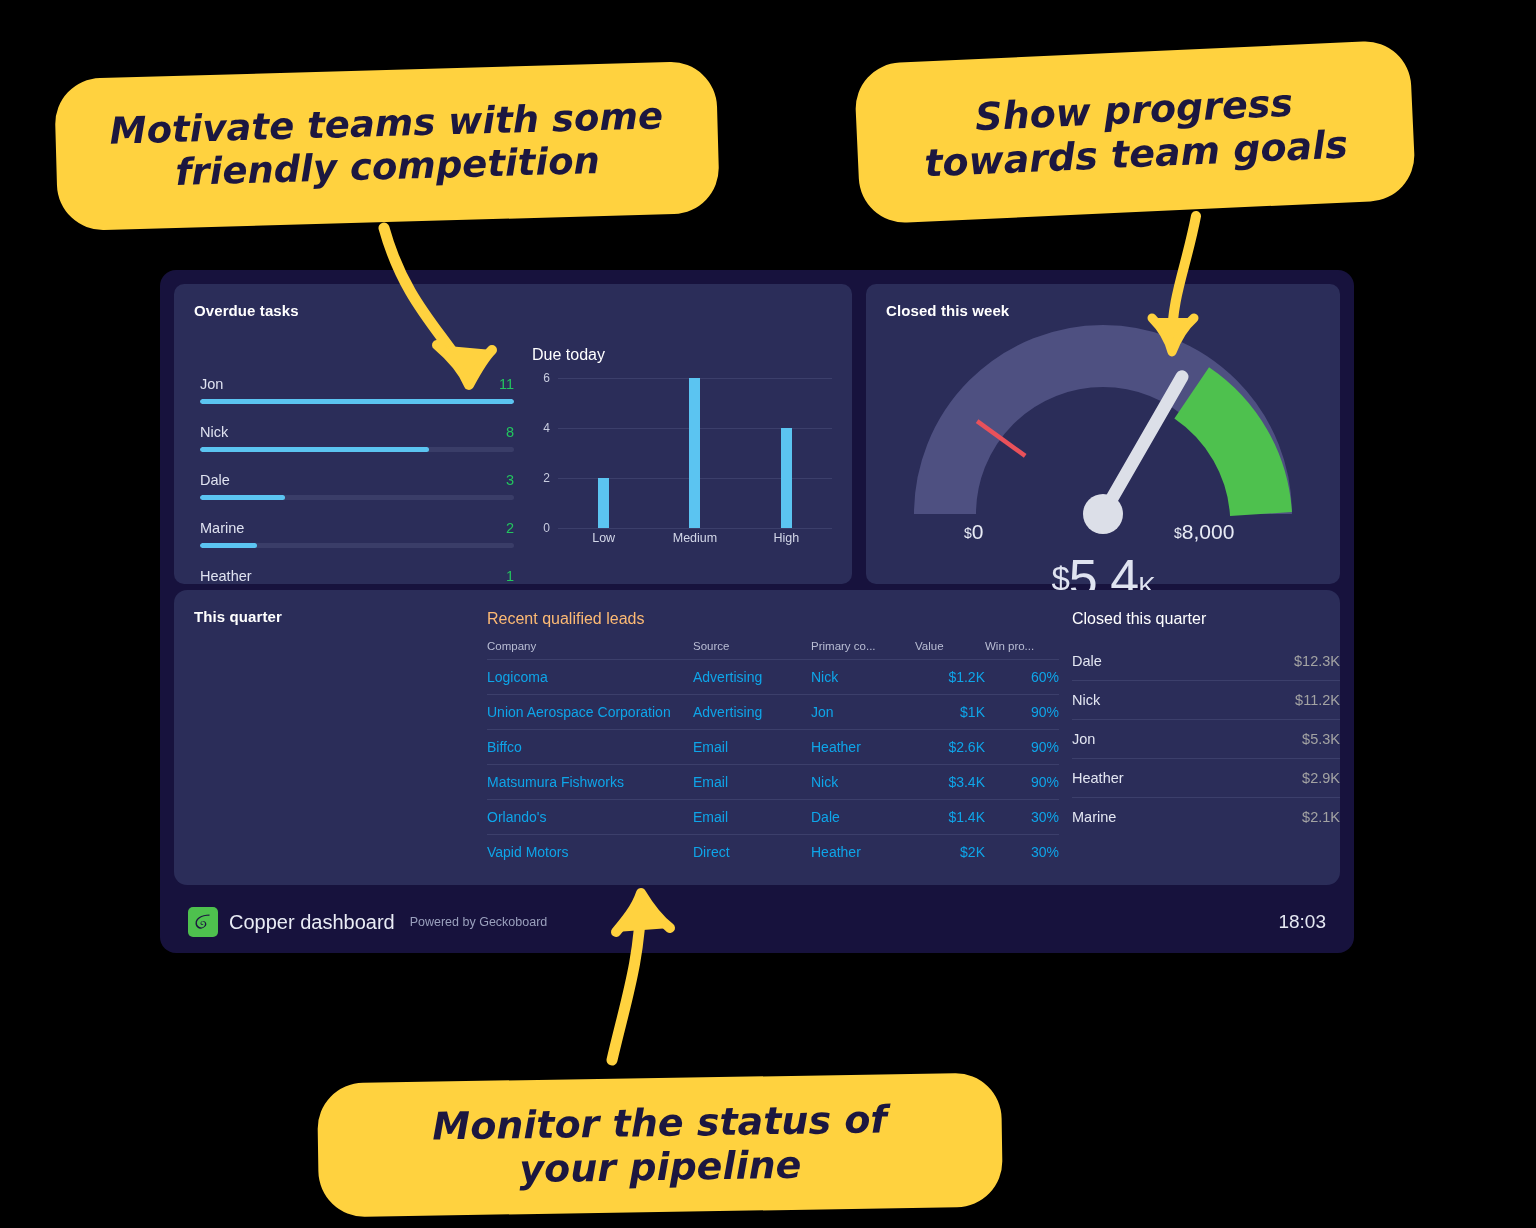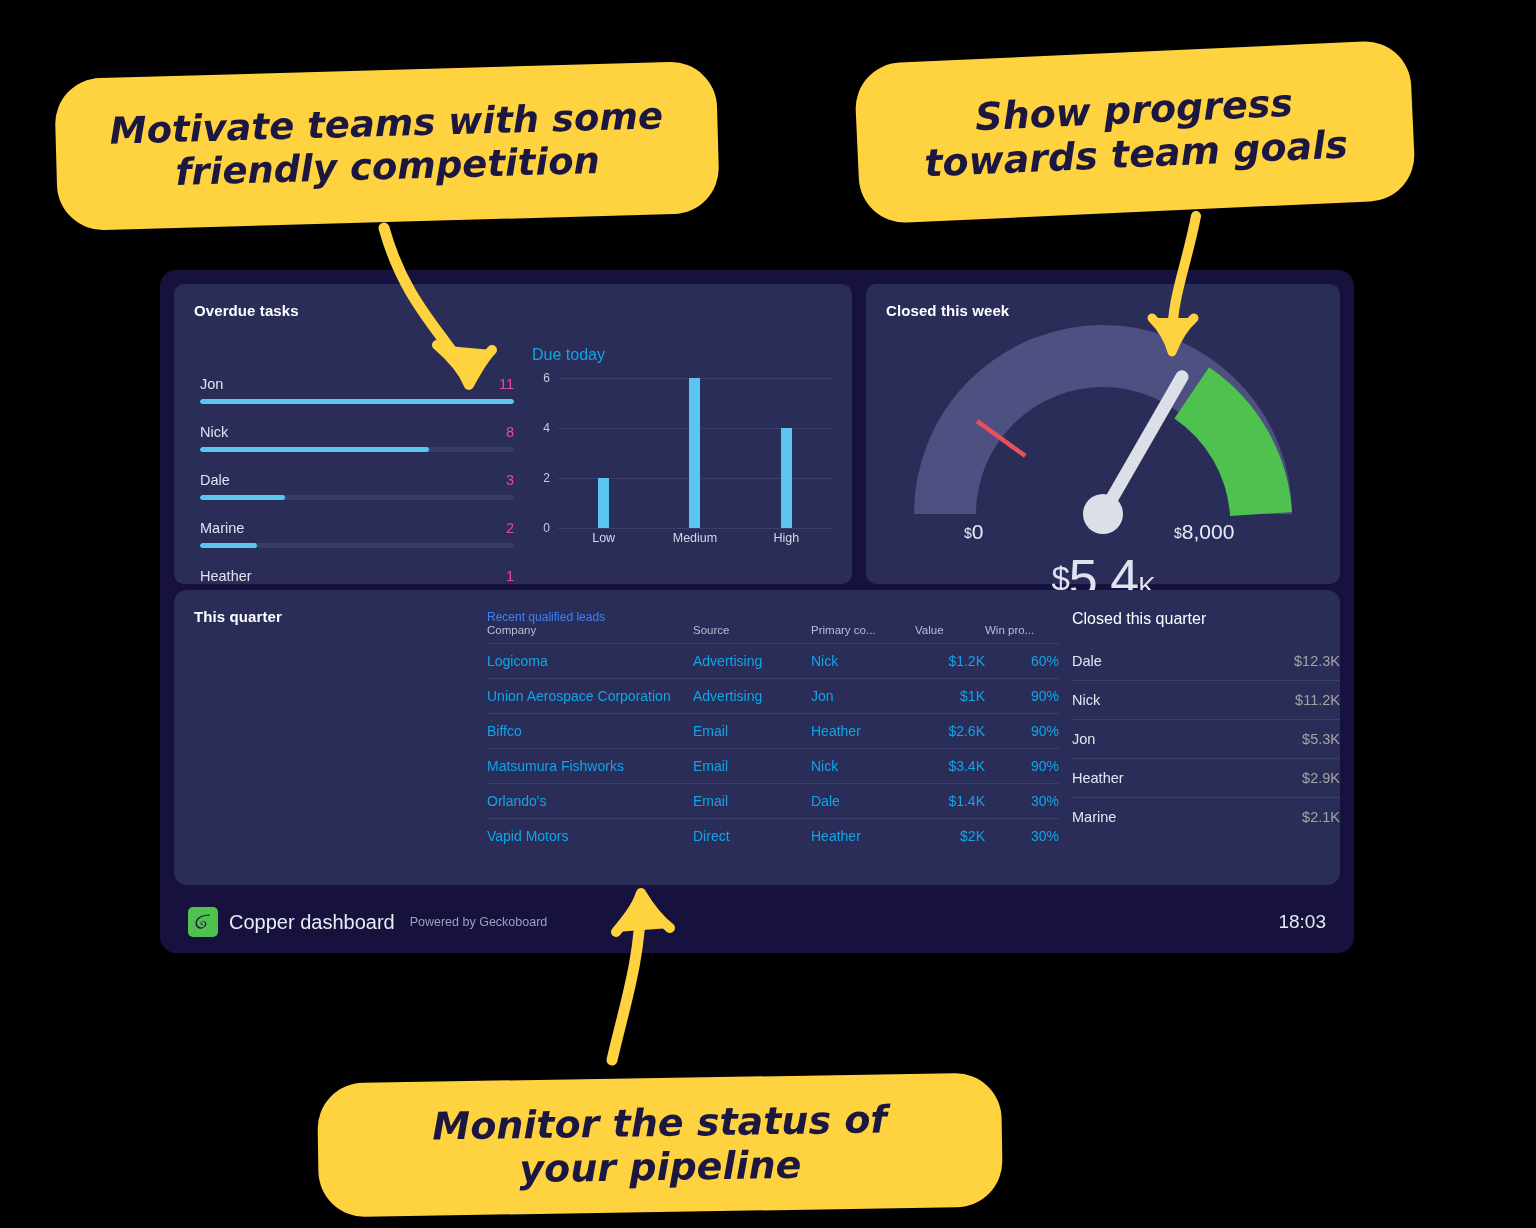--- a/index.html
+++ b/index.html
@@ -30,27 +30,27 @@
     letter-spacing: .1px;
   }
 
   
   #panel-overdue { left: 14px; top: 14px; width: 678px; height: 300px; padding: 18px 20px; }
   .leaderboard { position: absolute; left: 26px; top: 92px; width: 314px; }
   .lb-row { margin-bottom: 20px; }
   .lb-head { display: flex; justify-content: space-between; align-items: baseline;
              font-size: 14.5px; color: #e3e6f2; margin-bottom: 7px; }
   .lb-name { color: #dfe2f0; }
-  .lb-val  { color: #ec4899; }
+  .lb-val  { color: #22c55e; }
   .lb-track { height: 5px; background: #3a3d68; border-radius: 3px; position: relative; overflow: hidden; }
   .lb-fill  { height: 100%; background: #5bc4f1; border-radius: 3px; }
 
   
   .chart-wrap { position: absolute; left: 358px; top: 62px; width: 300px; height: 215px; }
-  .chart-title { font-size: 16px; color: #0ea5e9; margin-bottom: 14px; }
+  .chart-title { font-size: 16px; color: #ffffff; margin-bottom: 14px; }
   .plot { position: relative; width: 300px; height: 172px; }
   .y-axis { position: absolute; left: 0; top: 0; width: 22px; height: 150px; }
   .y-tick { position: absolute; right: 4px; font-size: 12px; color: #c8ccdf;
             transform: translateY(-50%); }
   .grid { position: absolute; left: 26px; top: 0; right: 0; height: 150px; }
   .gridline { position: absolute; left: 0; right: 0; height: 1px; background: #3c3f6b; }
   .bars { position: absolute; left: 26px; right: 0; top: 0; height: 150px;
           display: flex; align-items: flex-end; }
   .bar-slot { flex: 1; display: flex; flex-direction: column;
               align-items: center; justify-content: flex-end; height: 100%; }
@@ -84,21 +84,21 @@
   .metric-label  { font-size: 29px; color: #e4e7f2; margin-top: 4px; font-weight: 300; }
   .metric-bar-track { margin-top: 22px; height: 10px; background: #4b4e78;
                       border-radius: 5px; overflow: hidden; }
   .metric-bar-fill  { height: 100%; background: #5bc4f1; border-radius: 5px; }
   .metric-foot { display: flex; justify-content: space-between; margin-top: 5px; font-size: 14px; }
   .metric-pct  { color: #5bc4f1; }
   .metric-goal { color: #e2e5f1; }
 
   
   .leads { position: absolute; left: 313px; top: 20px; width: 572px; }
-  .leads-title { font-size: 12px; color: #3b82f6; }
+  .leads-title { font-size: 16px; color: #fdba74; margin-bottom: 12px; }
   table.leads-table { width: 100%; border-collapse: collapse; }
   table.leads-table th {
     font-size: 11.5px; font-weight: normal; color: #b9bdd4;
     text-align: left; padding: 0 0 7px 0;
   }
   table.leads-table td {
     font-size: 14px; color: #0ea5e9; padding: 9px 0;
     border-top: 1px solid #3c3f6b; white-space: nowrap;
   }
   .col-src { width: 118px; }

